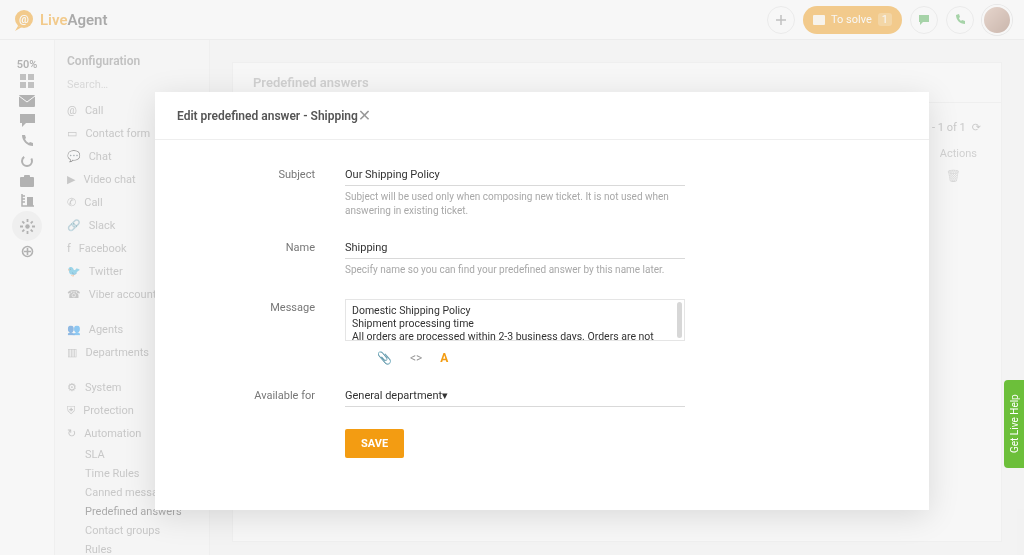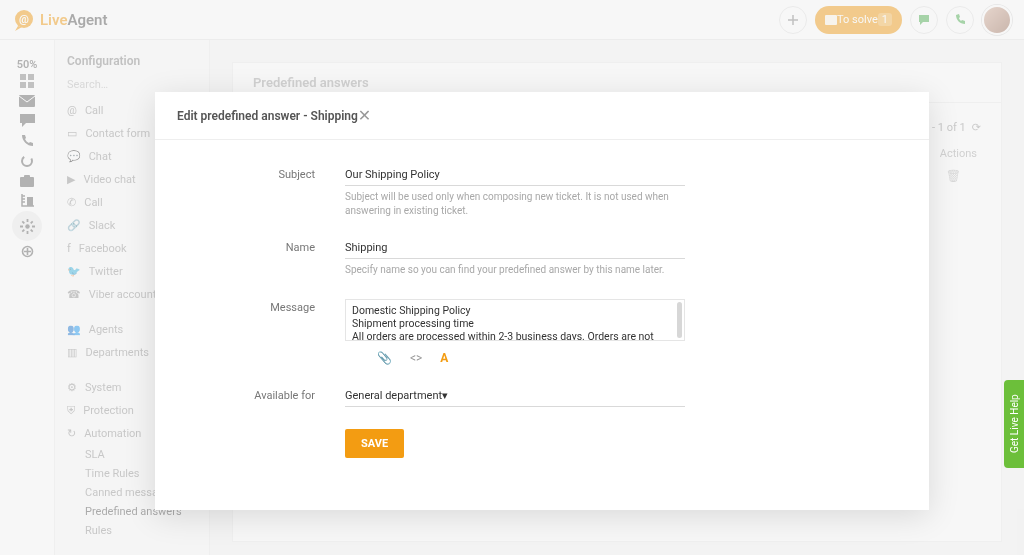--- a/index.html
+++ b/index.html
@@ -4,21 +4,21 @@
 <style>
   *{box-sizing:border-box;margin:0;padding:0;font-family:-apple-system,BlinkMacSystemFont,"Segoe UI",Roboto,Arial,sans-serif}
   body{width:1024px;height:555px;overflow:hidden;position:relative;background:#f5f5f5;color:#333;font-size:12px}
   
   .topbar{position:absolute;top:0;left:0;right:0;height:40px;background:#fff;border-bottom:1px solid #e6e6e6;display:flex;align-items:center;padding:0 12px;z-index:5}
   .logo{display:flex;align-items:center;font-weight:600;font-size:15px;color:#555}
   .logo .live{color:#f39c12}
   .logo svg{margin-right:4px}
   .topbar-right{margin-left:auto;display:flex;align-items:center;gap:8px}
   .circ{width:28px;height:28px;border:1px solid #e3e3e3;border-radius:50%;display:flex;align-items:center;justify-content:center;background:#fff;color:#777}
-  .solve{height:28px;border-radius:14px;background:#f39c12;color:#fff;display:flex;align-items:center;padding:0 10px;font-size:11px;gap:0}
+  .solve{height:28px;border-radius:14px;background:#f39c12;color:#fff;display:flex;align-items:center;padding:0 10px;font-size:11px;gap:6px}
   .solve .cnt{background:rgba(255,255,255,.25);border-radius:3px;padding:0 4px}
   .avatar{width:30px;height:30px;border-radius:50%;background:linear-gradient(135deg,#d8b4a0,#9c6f5a);border:2px solid #fff;box-shadow:0 0 0 1px #ddd}
   
   .rail{position:absolute;top:40px;left:0;bottom:0;width:55px;background:#fff;border-right:1px solid #eee;display:flex;flex-direction:column;align-items:center;padding-top:18px;color:#666}
   .rail .pct{font-size:11px;font-weight:600;color:#666}
   .rail .ico{width:20px;height:20px;display:flex;align-items:center;justify-content:center}
   .rail .ico.active{background:#eee;border-radius:50%;width:30px;height:30px}
   
   .sidebar{position:absolute;top:40px;left:55px;bottom:0;width:155px;background:#fafafa;border-right:1px solid #eee;padding:14px 0 0 0;overflow:hidden;color:#969696}
   .sidebar h3{font-size:12px;font-weight:600;color:#888;padding:0 12px 10px}
@@ -213,20 +213,21 @@
       <span>Protection</span>
     </div>
   <div class="side-item">
       <span>↻</span>
       <span>Automation</span>
     </div>
   <div class="side-sub">SLA</div>
   <div class="side-sub">Time Rules</div>
   <div class="side-sub">Canned messages</div>
   <div class="side-sub active">Predefined answers</div>
+  <div class="side-sub">Contact groups</div>
   <div class="side-sub">Rules</div>
 
 </div>
 
 <div class="main">
   <div class="panelhead">Predefined answers</div>
   <div class="panelbody">
     <div class="paging">
       <span>Displaying 1 - 1 of 1</span>
       <span>⟳</span>

